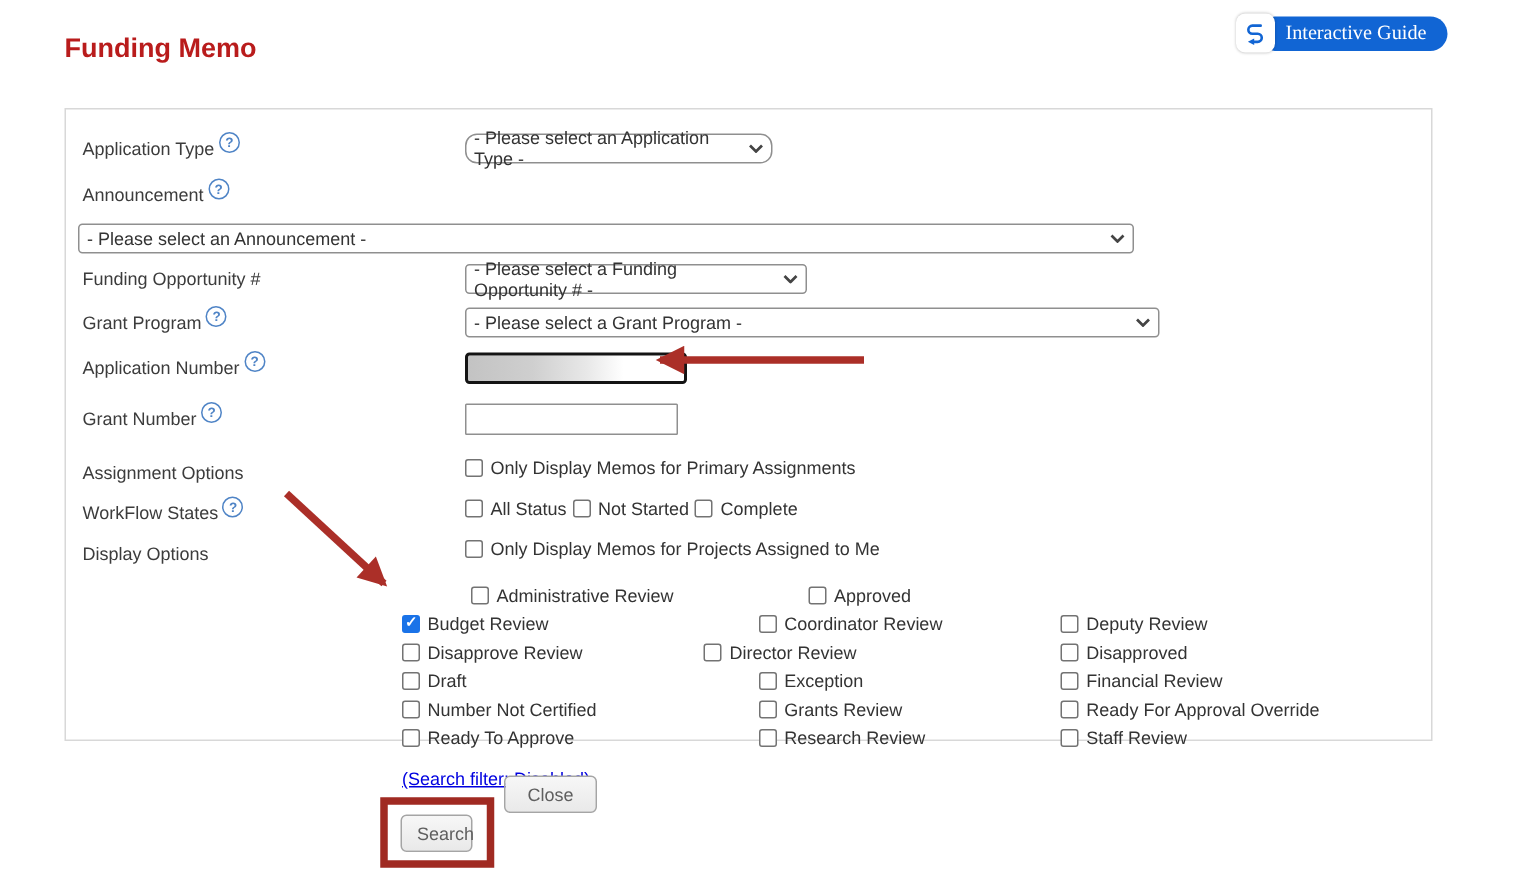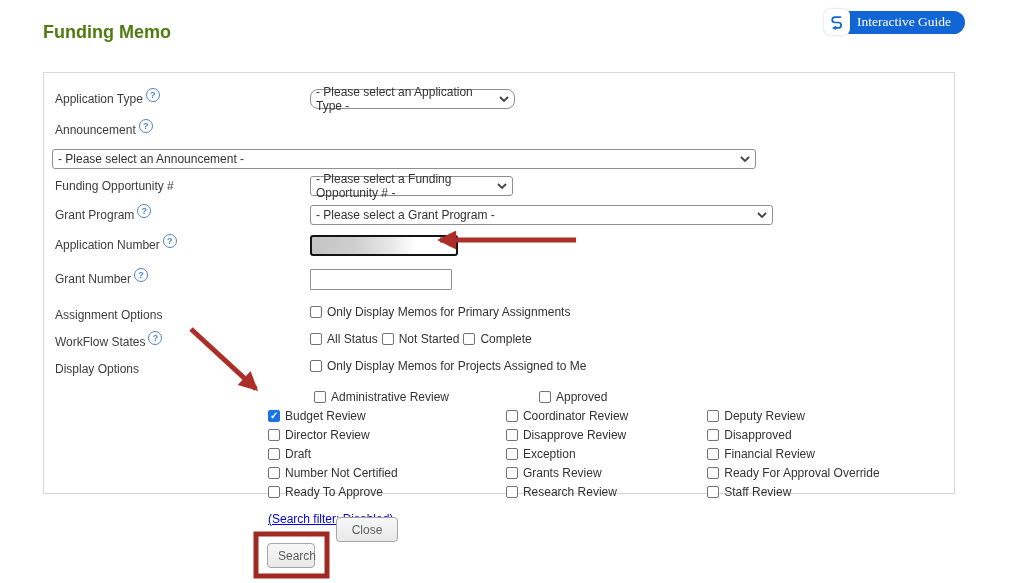--- a/index.html
+++ b/index.html
@@ -4,21 +4,21 @@
 <style>
   html,body{margin:0;padding:0;}
   body{
     width:1024px;height:583px;position:relative;overflow:hidden;
     background:#fff;color:#333;
     font-family:"Liberation Sans", sans-serif;font-size:12px;
   }
   
   .page-title{
     position:absolute;left:43px;top:22px;
-    font-size:18px;font-weight:bold;color:#4d7c0f;
+    font-size:18px;font-weight:bold;color:#b91c1c;
   }
   .guide-wrap{
     position:absolute;top:9px;right:59px;
     display:flex;align-items:center;
   }
   .guide-icon-box{
     width:26px;height:26px;background:#fff;border-radius:6px;
     box-shadow:0 0 2px rgba(0,0,0,.25);
     display:flex;align-items:center;justify-content:center;
     margin-right:-5px;z-index:2;
@@ -146,21 +146,21 @@
             <path d="M1 1 L5 5 L9 1" fill="none" stroke="#444" stroke-width="1.8"></path>
           </svg>
       </span>
     </div>
   </div>
 
   <div class="frow" style="margin-bottom:9px;">
     <div class="lbl">
       <span>Funding Opportunity #</span>
     </div>
-    <div class="sel" style="width:203px;">
+    <div class="sel" style="width:228px;">
       <span>- Please select a Funding Opportunity # -</span>
       <span class="chev">
         <svg width="10" height="6" viewBox="0 0 10 6">
             <path d="M1 1 L5 5 L9 1" fill="none" stroke="#444" stroke-width="1.8"></path>
           </svg>
       </span>
     </div>
   </div>
 
   <div class="frow" style="margin-bottom:10px;">
@@ -248,27 +248,27 @@
       <div class="gcell gc2">
         <span class="cb"></span>
         <span>Coordinator Review</span>
       </div>
       <div class="gcell gc3">
         <span class="cb"></span>
         <span>Deputy Review</span>
       </div>
     </div>
     <div class="grow">
+      <div class="gcell gc2">
+        <span class="cb"></span>
+        <span>Disapprove Review</span>
+      </div>
       <div class="gcell gc1">
         <span class="cb"></span>
         <span>Director Review</span>
-      </div>
-      <div class="gcell gc2">
-        <span class="cb"></span>
-        <span>Disapprove Review</span>
       </div>
       <div class="gcell gc3">
         <span class="cb"></span>
         <span>Disapproved</span>
       </div>
     </div>
     <div class="grow">
       <div class="gcell gc1">
         <span class="cb"></span>
         <span>Draft</span>

